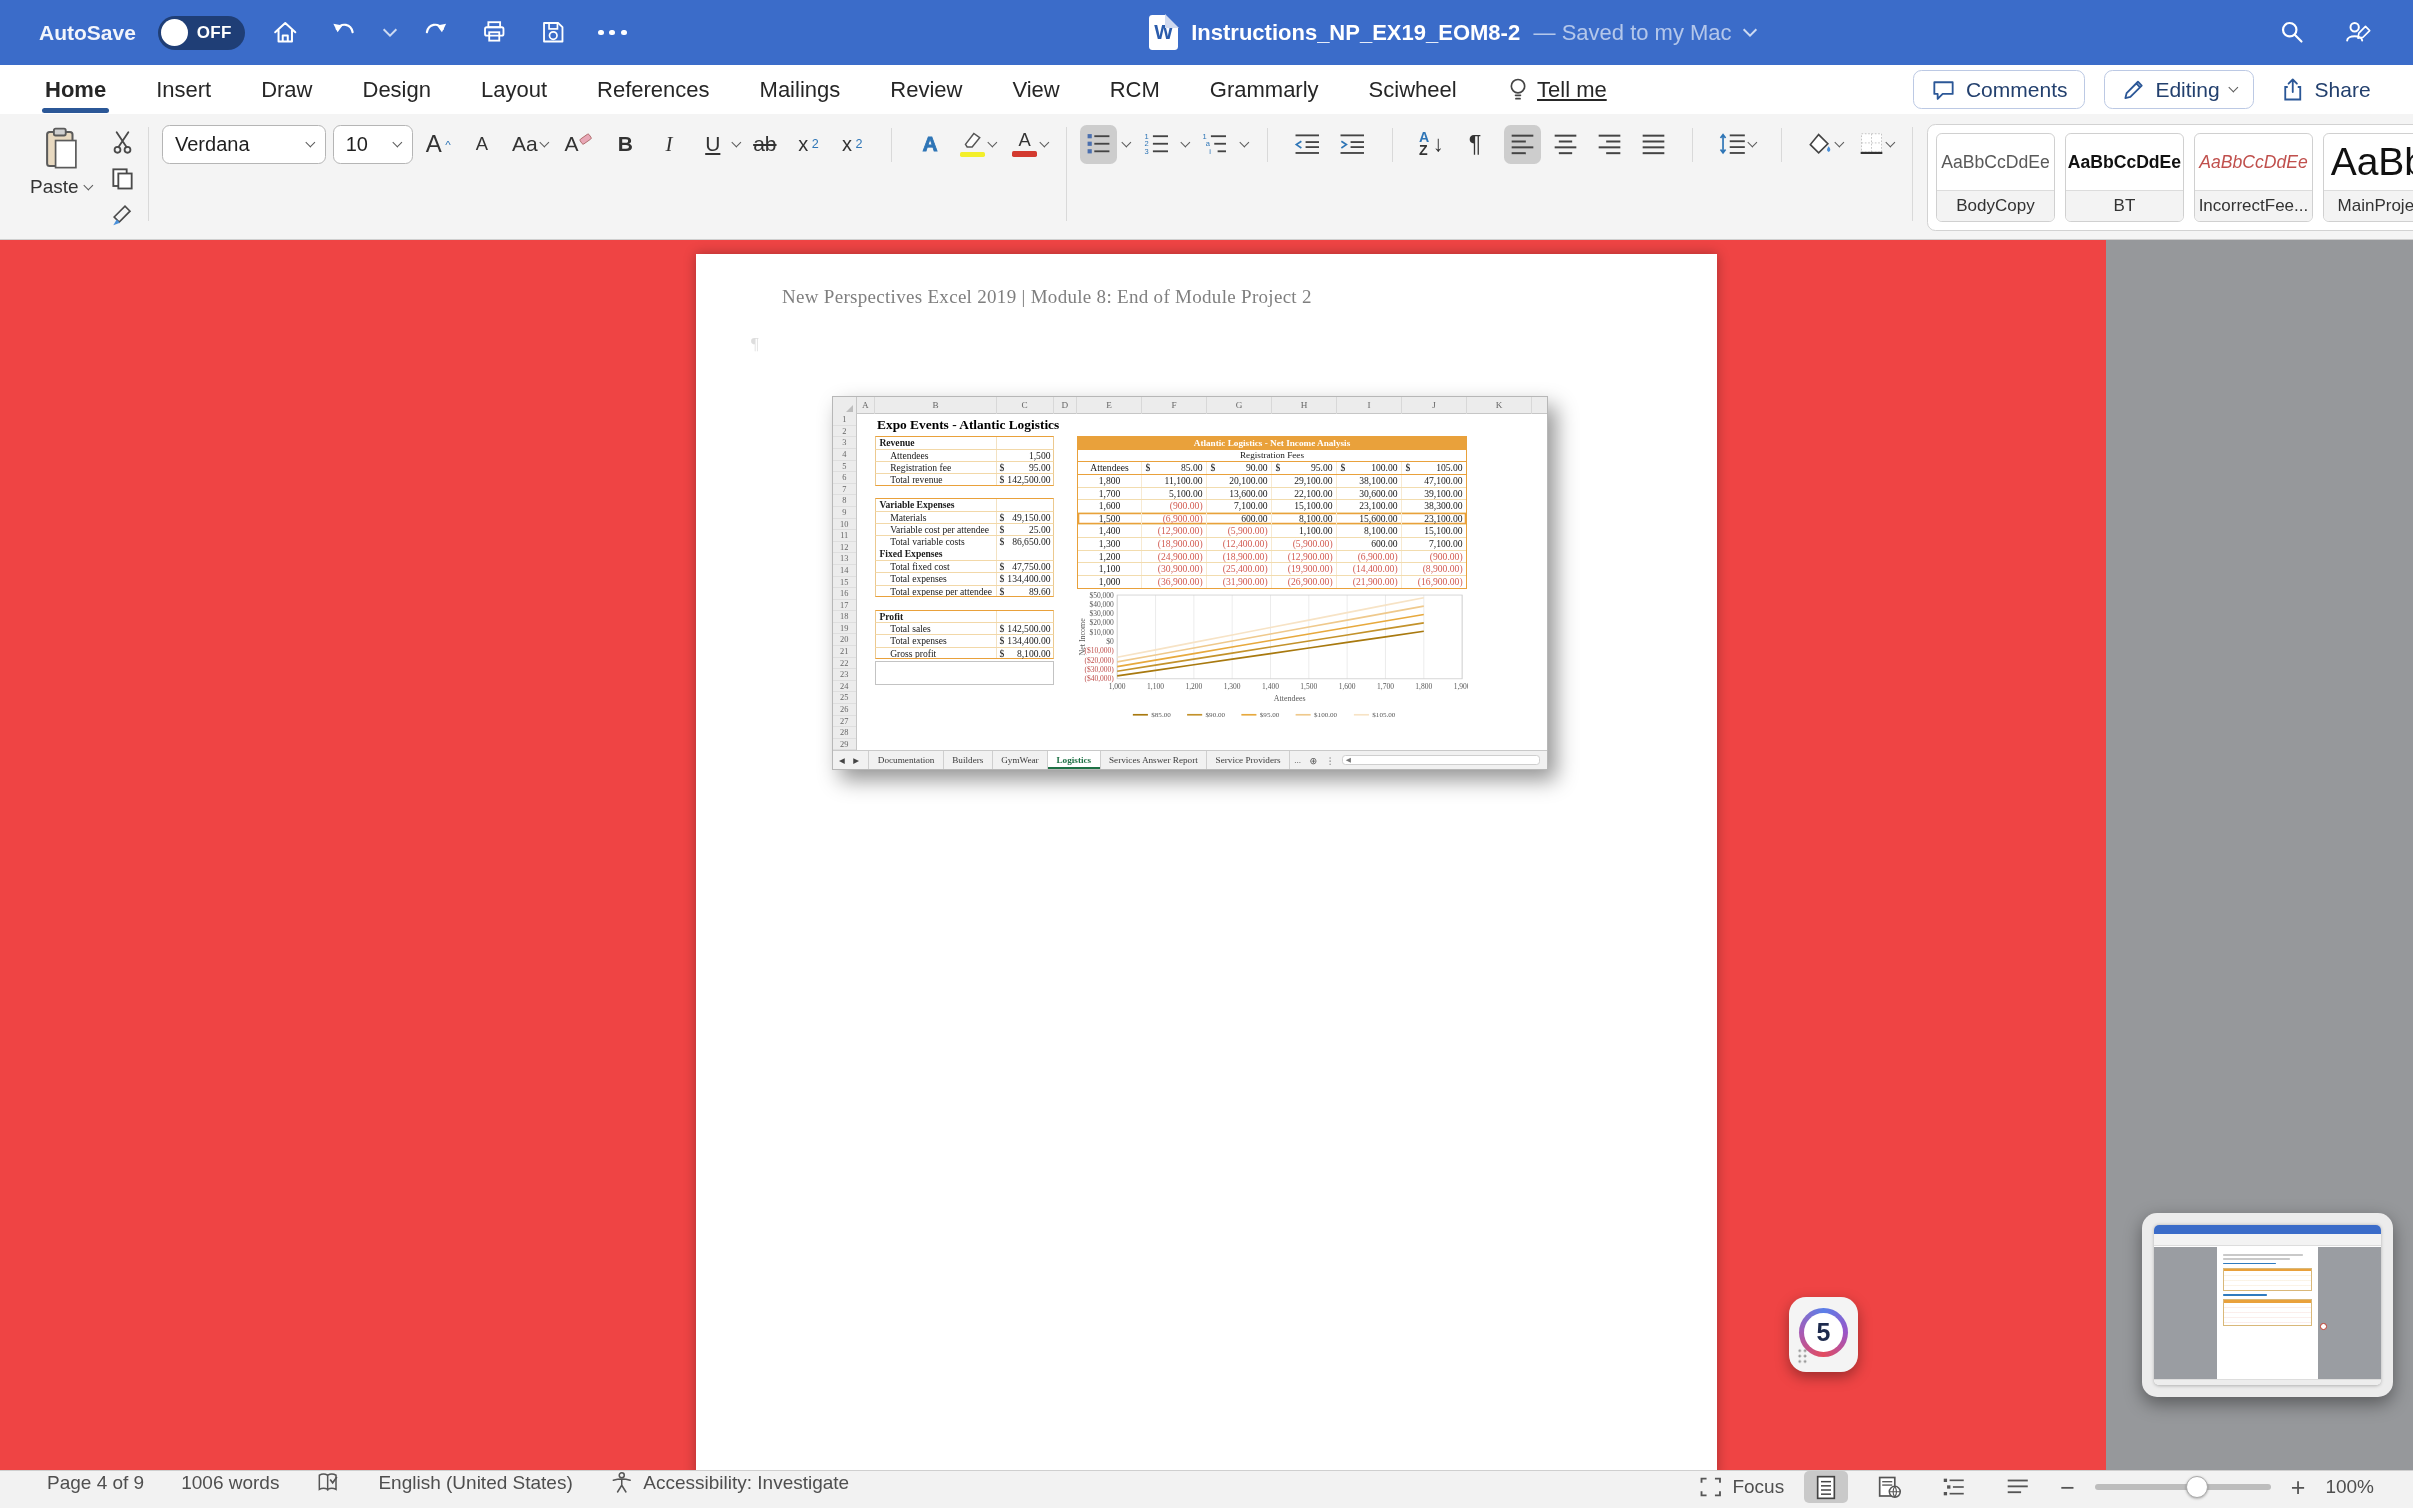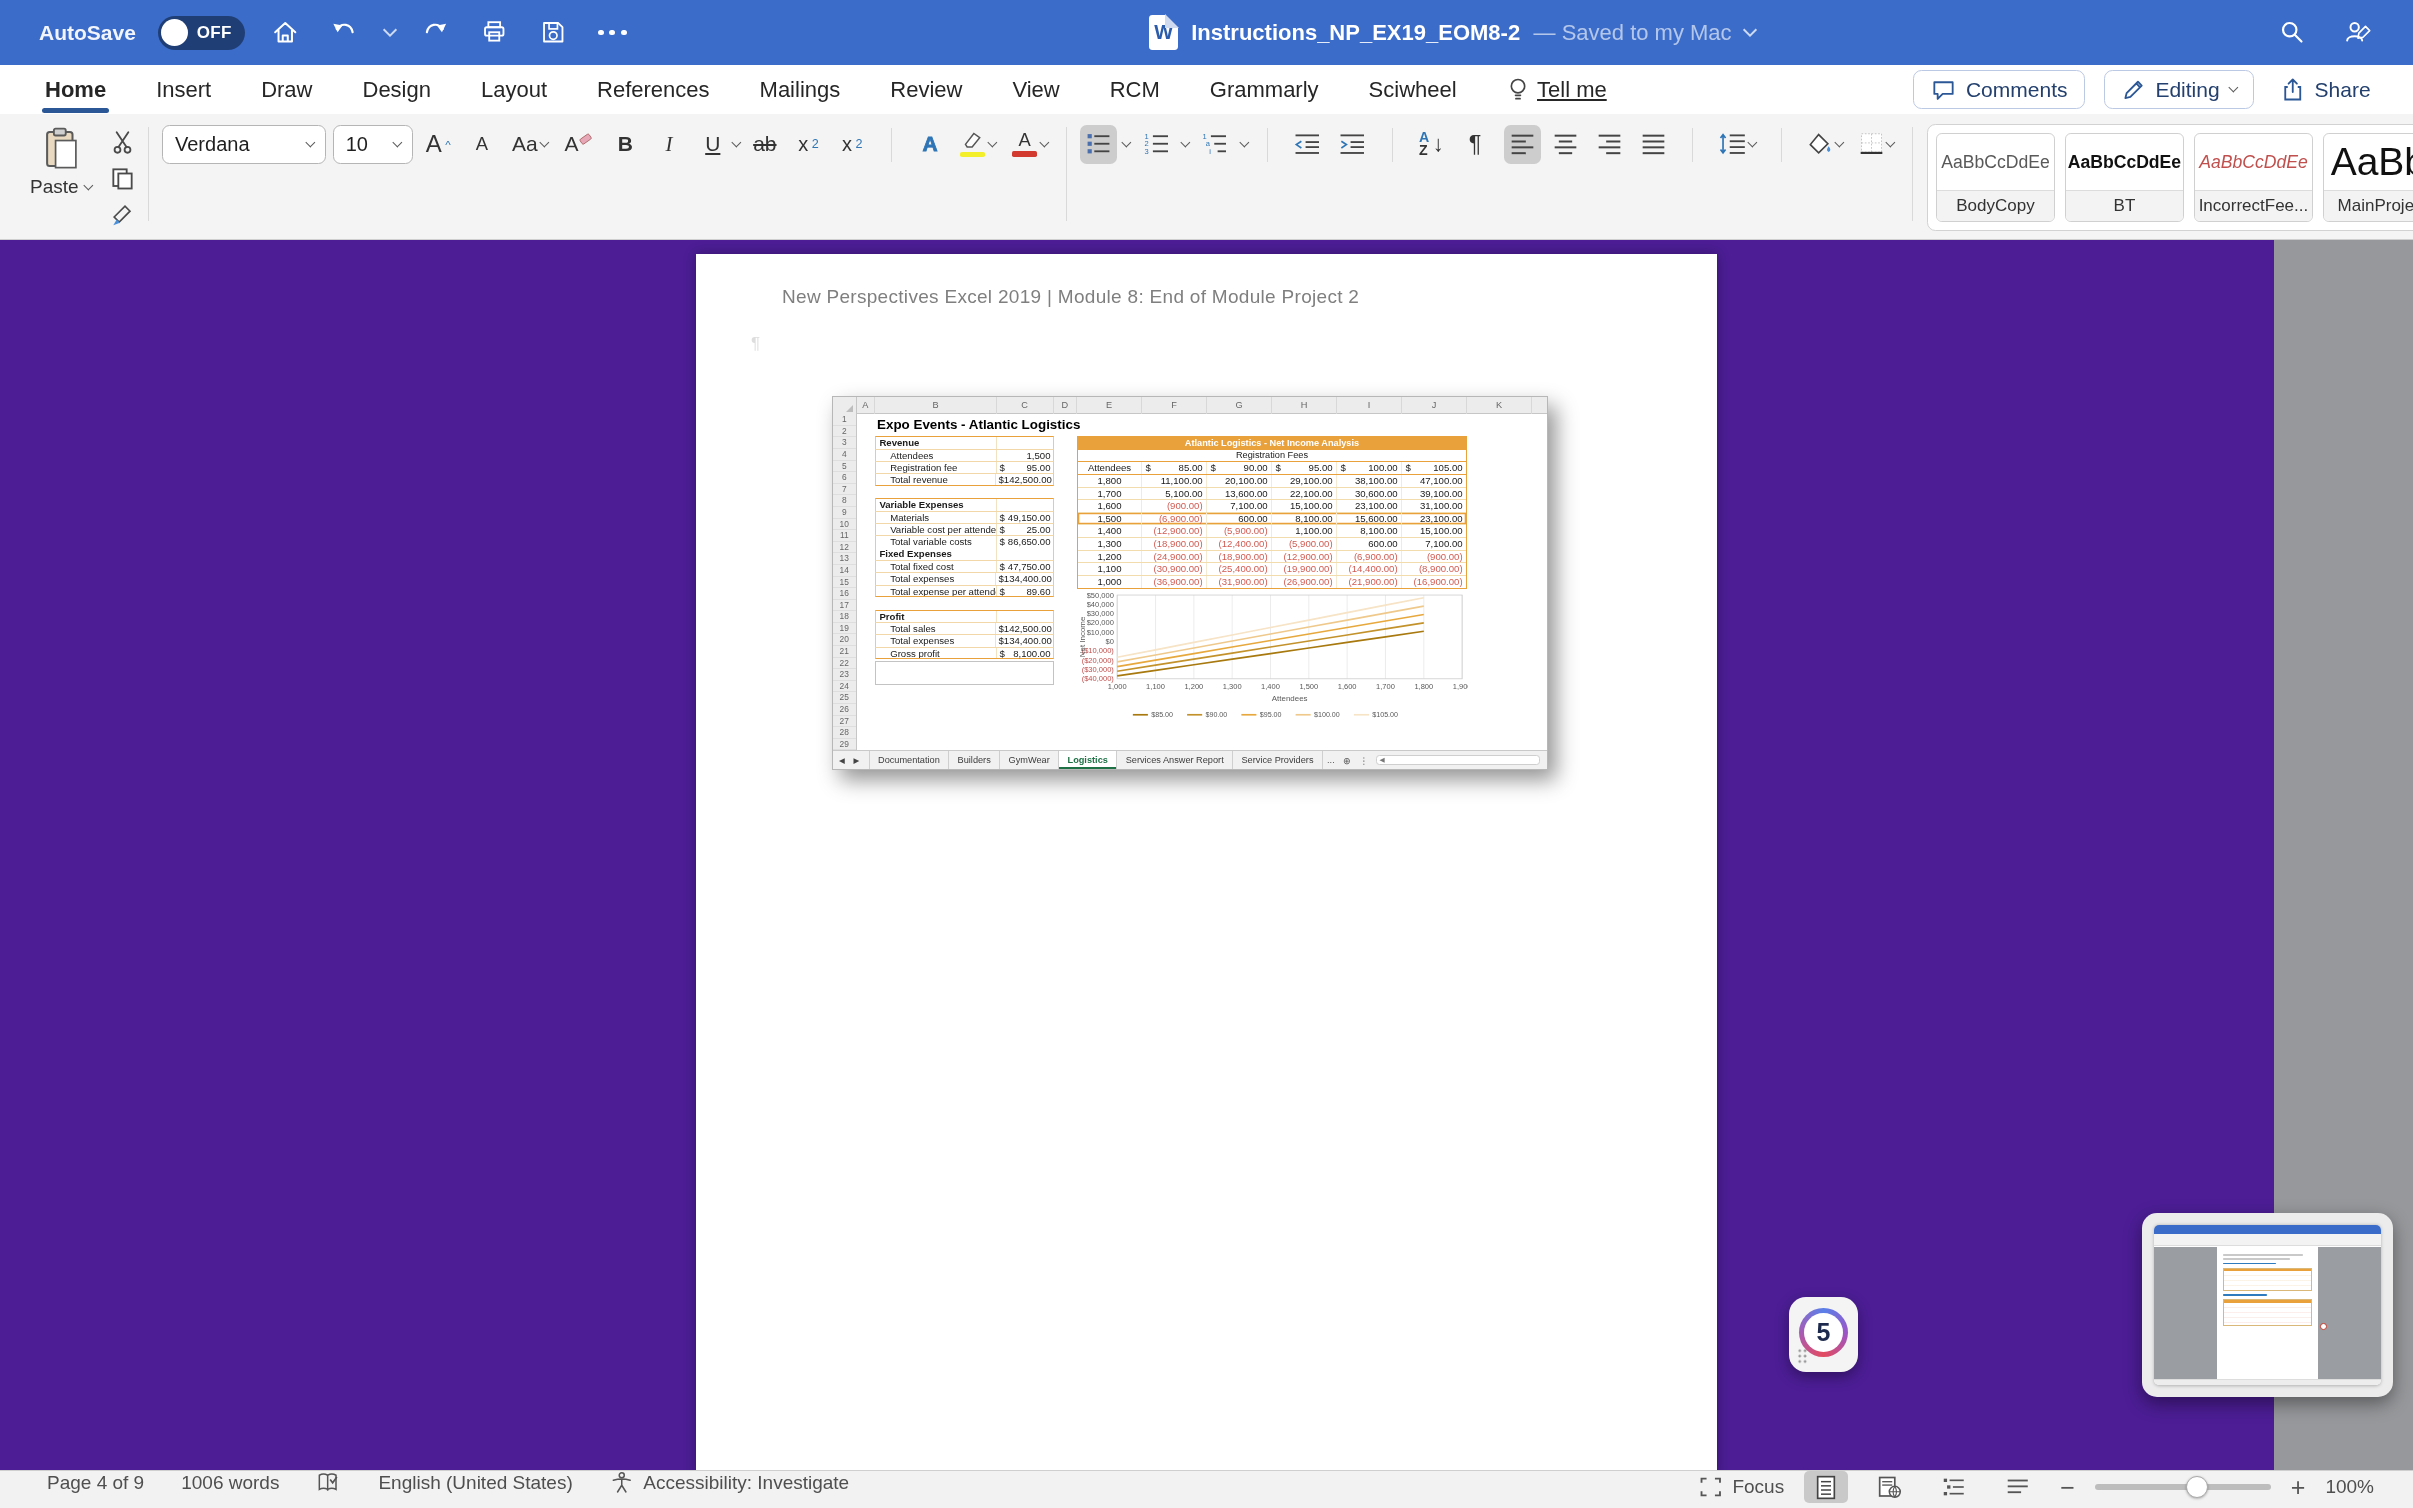--- a/index.html
+++ b/index.html
@@ -97,21 +97,21 @@
 
   .tools { display:flex; align-items:flex-start; gap:6.7px; }
   .tool { display:flex; flex-direction:column; align-items:center; gap:6.7px; min-width:94px;
           padding:5px 6.7px; border-radius:6.7px; }
   .tool-label { font-size:18.4px; color:#333; text-align:center; line-height:1.2; }
   .tool.disabled .tool-label { color:#9d9d9d; }
   .gcircle { width:44px; height:44px; border-radius:50%; background:#35b57c; color:#fff;
              display:flex; align-items:center; justify-content:center; font-size:28.5px; font-weight:bold; }
 
   
-  .canvas { position:absolute; left:0; top:240px; width:2274px; height:1230px; background:#4c1d95; }
+  .canvas { position:absolute; left:0; top:240px; width:2106px; height:1230px; background:#ef4444;font-family:Liberation Serif, serif; }
   .page { position:absolute; left:696px; top:14.2px; width:1021px; height:1224px; background:#fff;
           box-shadow:0 0 11.7px rgba(0,0,0,.3); }
   .doc-intro { position:absolute; left:86px; top:32px; font-size:19px; color:#7f7f7f; letter-spacing:0.3px; }
   .doc-pmark { position:absolute; left:55px; top:80px; font-size:17px; color:#c2c2c2; }
   .doc-heading { position:absolute; left:86px; right:84px; top:72px; font-size:22.6px; font-weight:bold;
                  color:#1b79c0; padding-bottom:11.7px; border-bottom:2.5px solid #44546a; }
 
   
   .xl { position:absolute; left:136px; top:142px; width:716px; height:374px; background:#fff;
         border:0.8px solid #b7b7b7; box-shadow:8.4px 10px 20px rgba(0,0,0,.42); font-size:9.6px; color:#1a1a1a; }
@@ -911,21 +911,21 @@
               <div class="rt-cell noflex">22,100.00</div>
               <div class="rt-cell noflex">30,600.00</div>
               <div class="rt-cell noflex">39,100.00</div>
             </div>
             <div class="rt-row">
               <div class="rt-att">1,600</div>
               <div class="rt-cell noflex neg">(900.00)</div>
               <div class="rt-cell noflex">7,100.00</div>
               <div class="rt-cell noflex">15,100.00</div>
               <div class="rt-cell noflex">23,100.00</div>
-              <div class="rt-cell noflex">31,100.00</div>
+              <div class="rt-cell noflex">38,300.00</div>
             </div>
             <div class="rt-row hl">
               <div class="rt-att">1,500</div>
               <div class="rt-cell noflex neg">(6,900.00)</div>
               <div class="rt-cell noflex">600.00</div>
               <div class="rt-cell noflex">8,100.00</div>
               <div class="rt-cell noflex">15,600.00</div>
               <div class="rt-cell noflex">23,100.00</div>
             </div>
             <div class="rt-row">

